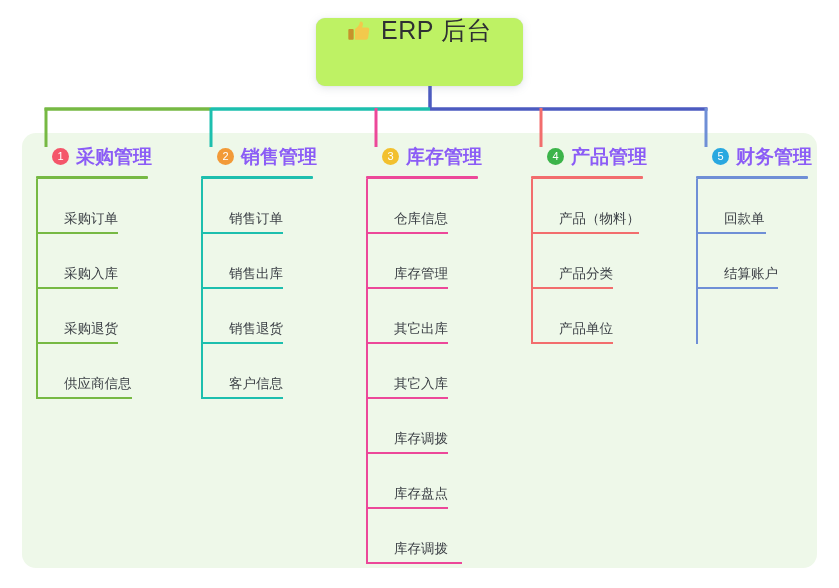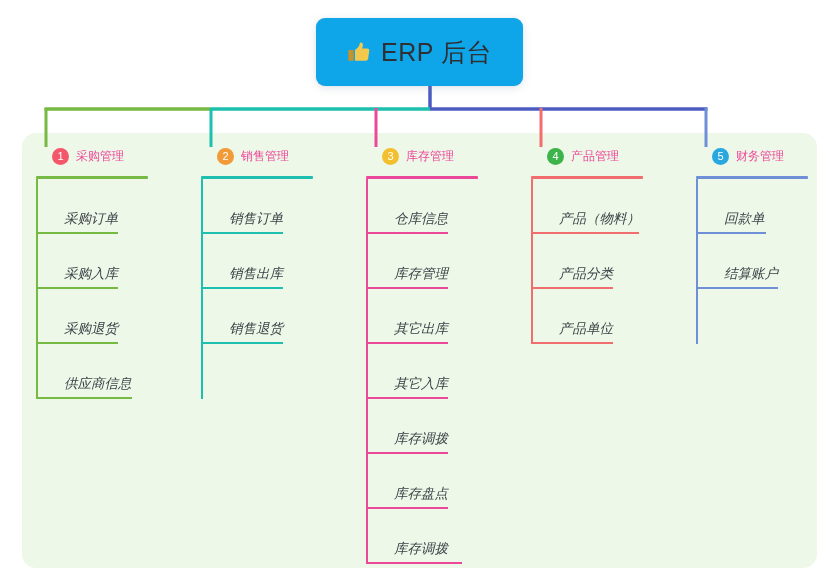--- a/index.html
+++ b/index.html
@@ -22,25 +22,25 @@
     height: 588px;
   }
 
   
   .root-card {
     position: absolute;
     left: 316px;
     top: 18px;
     width: 207px;
     height: 68px;
-    background: #0ea5e9;
+    background: #bef264;
     border-radius: 9px;
     box-shadow: 0 2px 9px rgba(120,130,150,0.22), 0 0 1px rgba(120,130,150,0.30);
     display: flex;
-    align-items: center;
+    align-items: flex-start;
     justify-content: center;
     box-sizing: border-box;
   }
   .root-inner {
     display: flex;
     align-items: center;
     gap: 10px;
   }
   .root-emoji {
     width: 24px;
@@ -94,23 +94,24 @@
     height: 17px;
     border-radius: 50%;
     color: #ffffff;
     font-size: 11px;
     line-height: 17px;
     text-align: center;
     flex: 0 0 auto;
     font-family: "Liberation Sans", sans-serif;
   }
   .col-title {
-    font-size: 12px;
-    color: #ec4899;
+    font-size: 19px;
+    color: #8b5cf6;
     line-height: 1;
+    font-weight: bold;
   }
   .head-rule {
     height: 3px;
     margin-top: 9px;
     border-radius: 1px;
   }
 
   .leaf-list {
     position: relative;
     margin-top: 0;
@@ -118,21 +119,20 @@
   .leaf-spine {
     position: absolute;
     left: 0px;
     top: 0;
     width: 2px;
   }
   .leaf {
     position: relative;
     height: 55px;
     box-sizing: border-box;
-    font-style: italic;
   }
   .leaf-label {
     position: absolute;
     left: 28px;
     bottom: 9px;
     font-size: 13.5px;
     color: #3b3f45;
     white-space: nowrap;
     line-height: 1;
   }
@@ -212,20 +212,24 @@
             <div class="leaf-rule" style="background: rgb(29, 191, 174); width: 82px;"></div>
           </div>
           <div class="leaf">
             <span class="leaf-label">销售出库</span>
             <div class="leaf-rule" style="background: rgb(29, 191, 174); width: 82px;"></div>
           </div>
           <div class="leaf">
             <span class="leaf-label">销售退货</span>
             <div class="leaf-rule" style="background: rgb(29, 191, 174); width: 82px;"></div>
           </div>
+          <div class="leaf">
+            <span class="leaf-label">客户信息</span>
+            <div class="leaf-rule" style="background: rgb(29, 191, 174); width: 82px;"></div>
+          </div>
         </div>
       </div>
       <div class="column" style="left: 366px;">
         <div class="col-head">
           <span class="badge" style="background: rgb(242, 192, 46);">3</span>
           <span class="col-title">库存管理</span>
         </div>
         <div class="head-rule" style="background: rgb(236, 72, 153); width: 112px;"></div>
         <div class="leaf-list">
           <div class="leaf-spine" style="background: rgb(236, 72, 153); height: 385px;"></div>

